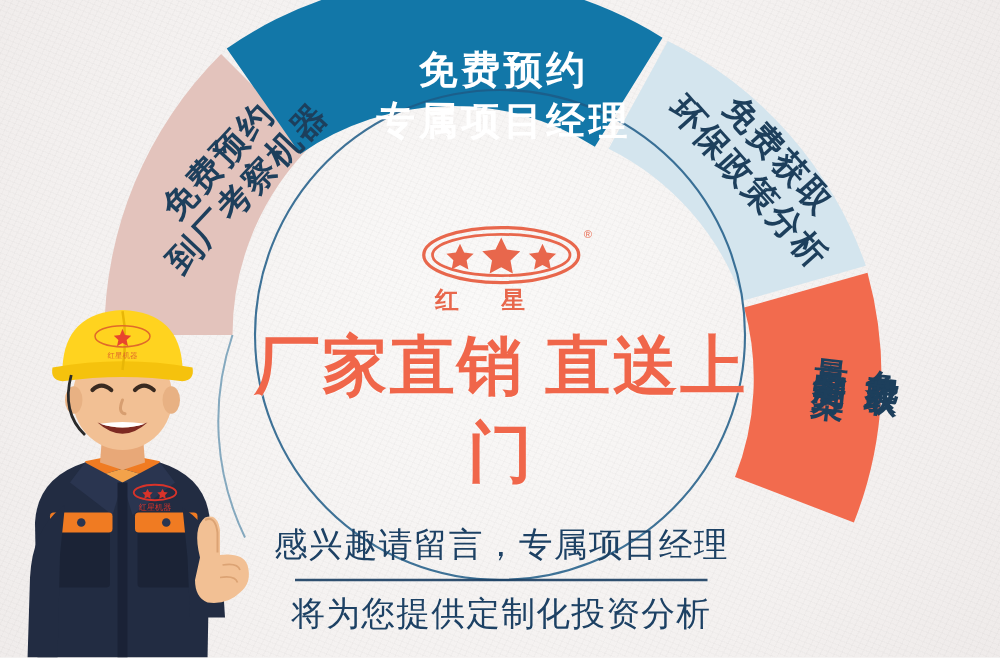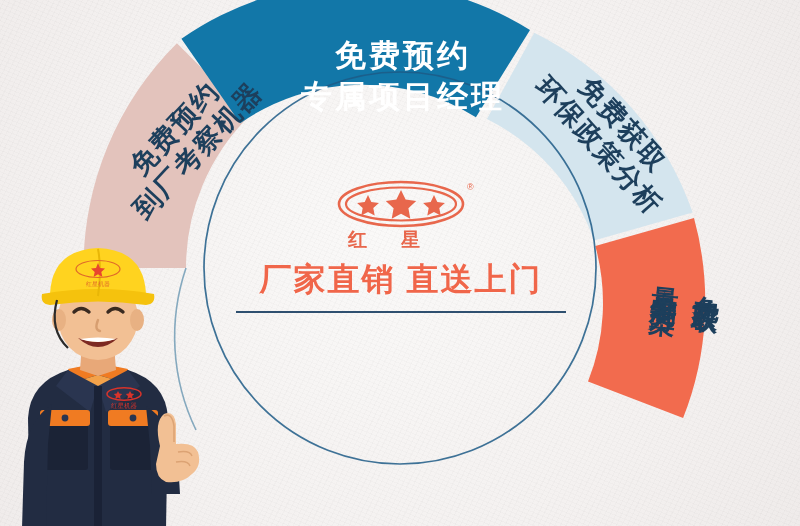--- a/index.html
+++ b/index.html
@@ -66,21 +66,21 @@
   
   #center{
     position:absolute;left:196px;top:178px;width:410px;height:270px;
     text-align:center;
   }
   #logo{
     position:relative;width:160px;height:74px;margin:0 auto 6px auto;
   }
   #logo svg{display:block;}
   #headline{
-    font-size:32px;font-weight:bold;color:#f0664a;
+    font-size:52px;font-weight:bold;color:#f0664a;
     letter-spacing:2px;margin-top:2px;
     text-shadow:0 1px 0 rgba(255,255,255,.55);
   }
   #sub1{
     margin-top:20px;font-size:27px;color:#1d4164;letter-spacing:1px;
   }
   #divider{
     width:330px;height:2px;background:#1d4164;margin:9px auto 8px auto;opacity:.92;
   }
   #sub2{
@@ -149,21 +149,23 @@
           <polygon points="80,12 84.6,21.6 95.2,23 87.4,30.3 89.3,40.8 80,35.8 70.7,40.8 72.6,30.3 64.8,23 75.4,21.6"></polygon>
           <polygon points="113,17 116.3,23.9 123.9,24.9 118.3,30.1 119.7,37.6 113,34 106.3,37.6 107.7,30.1 102.1,24.9 109.7,23.9"></polygon>
         </g>
         <text x="146" y="12" font-size="9" fill="#e8674c" font-family="'Liberation Sans',sans-serif">®</text>
         <text x="80" y="68" font-size="19" fill="#e8674c" font-family="'Liberation Sans','DejaVu Sans',sans-serif" font-weight="bold" text-anchor="middle" letter-spacing="34">红星</text>
       </svg>
     </div>
 
     <div id="headline">厂家直销  直送上门</div>
 
+    <div id="sub1">感兴趣请留言，专属项目经理</div>
     <div id="divider"></div>
+    <div id="sub2">将为您提供定制化投资分析</div>
   </div>
 
   <div id="worker">
     <svg width="230" height="292" viewBox="0 0 230 292">
 
       <path d="M 36 292 L 34 182 Q 36 146 74 134 L 104 127 L 134 134 Q 172 146 174 182 L 172 292 Z" fill="#222c42"></path>
 
       <path d="M 74 133 L 104 127 L 134 133 L 128 146 L 104 139 L 80 146 Z" fill="#f07b22"></path>
       <path d="M 80 146 L 104 139 L 128 146 L 122 160 L 104 152 L 86 160 Z" fill="#f3a24a"></path>
 

